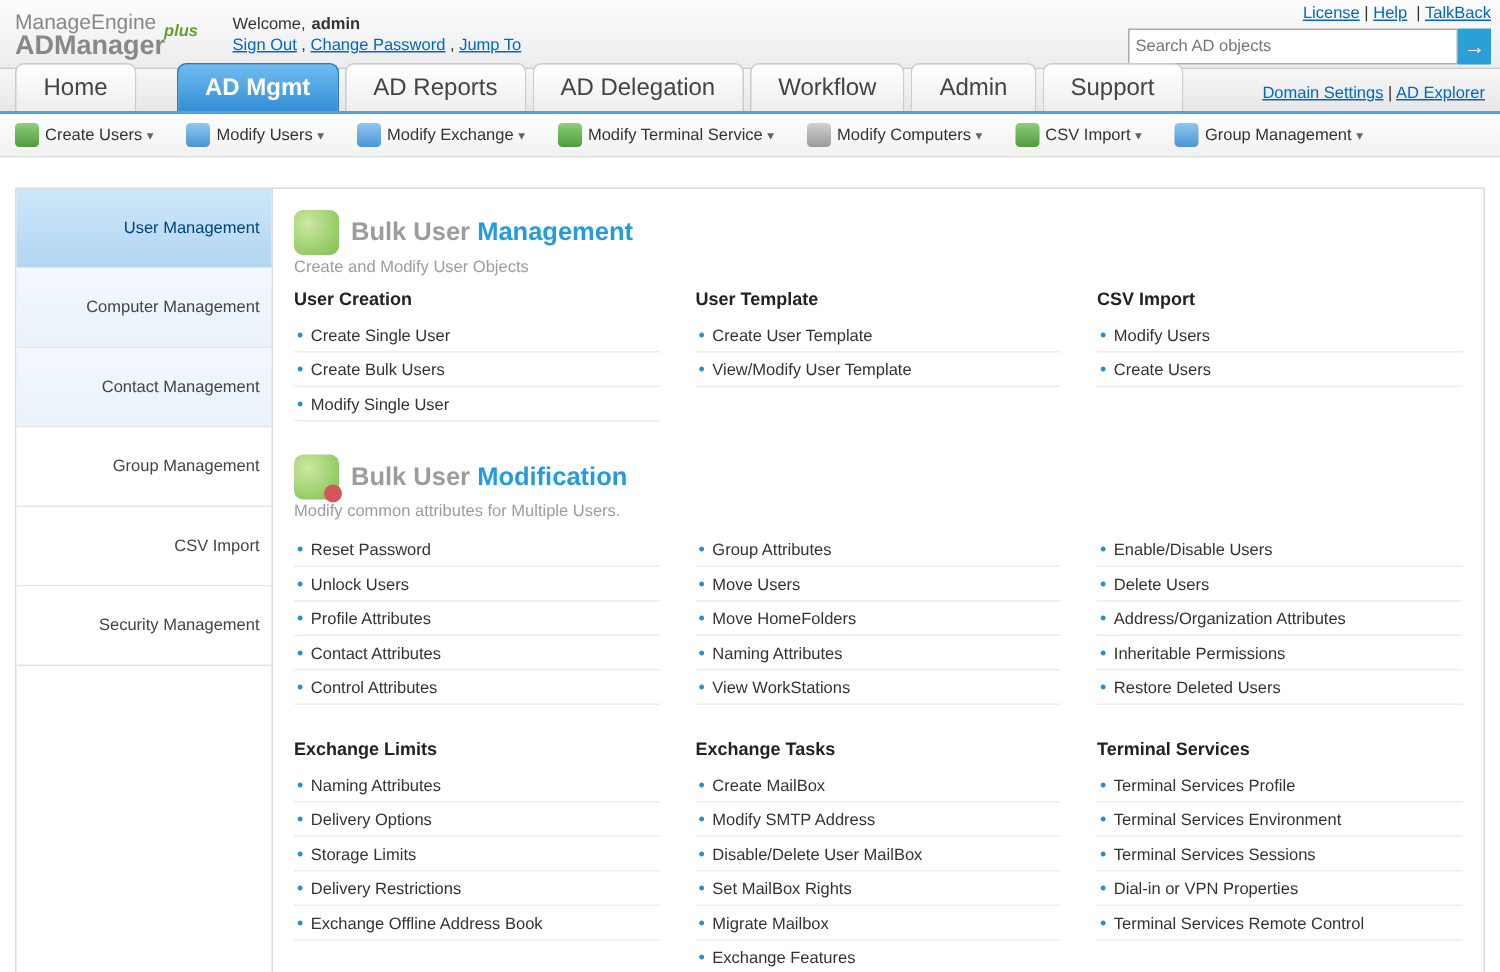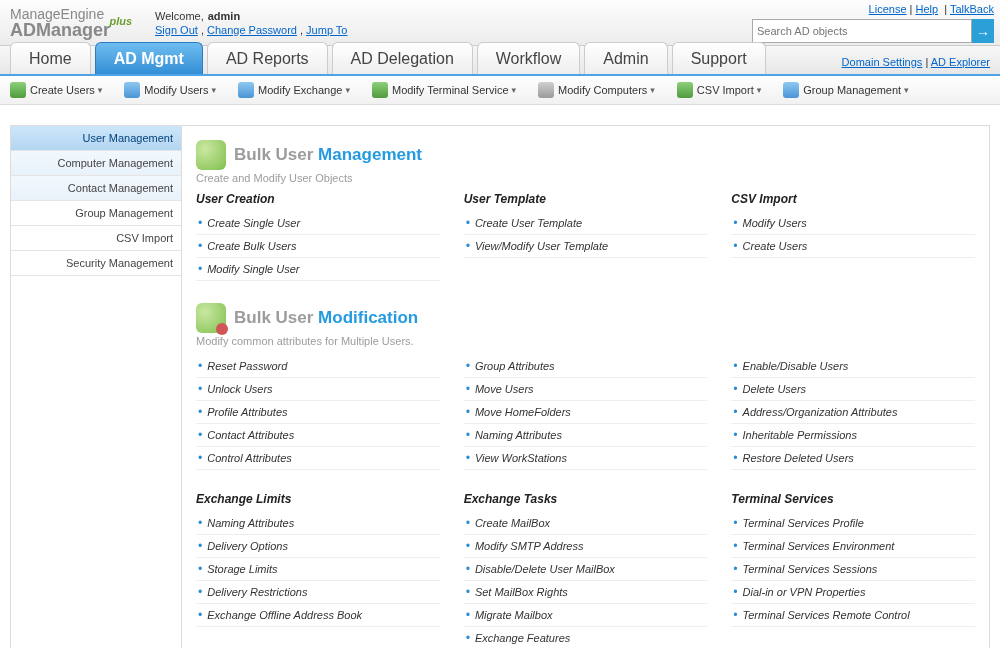--- a/index.html
+++ b/index.html
@@ -12,42 +12,42 @@
 .welcome-block { margin-left:45px; font-size:11px; }
 .welcome-block .wname { font-weight:bold; margin-left:4px; }
 .welcome-links { margin-top:2px; }
 .right-top { text-align:right; }
 .right-top .toplinks { font-size:11px; margin-bottom:4px; white-space:nowrap; }
 .searchwrap { display:flex; }
 .searchwrap input { width:210px; height:20px; border:1px solid #aaa; padding:1px 4px; font-size:11px; }
 .gobtn { width:22px; height:24px; background:#2aa0d7; color:#fff; display:flex; align-items:center; justify-content:center; font-size:14px; }
 .main-tabs { background:linear-gradient(#f7f7f7,#e7e7e7); border-bottom:2px solid #4da3e6; height:28px; display:flex; align-items:flex-end; padding-left:10px; position:relative; }
 .main-tab { padding:7px 18px 6px; font-size:16px; color:#444; border:1px solid #ccc; border-bottom:none; border-radius:6px 6px 0 0; margin-right:4px; background:linear-gradient(#fff,#eee); }
-.main-tab.active { background:linear-gradient(#6fbdf0,#338fd6); color:#fff; font-weight:bold; border-color:#2b7bc0; }
+.main-tab.active { background:linear-gradient(#6fbdf0,#338fd6); color:#fff; font-weight:bold; border-color:#2b7bc0;margin-left:23px; }
 .tab-right-links { margin-left:auto; padding:6px 10px; font-size:11px; white-space:nowrap; }
 .toolbar { background:linear-gradient(#fefefe,#f1f1f1); border-bottom:1px solid #ddd; padding:6px 10px; }
 .toolbar ul { list-style:none; margin:0; padding:0; display:flex; flex-wrap:nowrap; }
 .toolbar li { display:flex; align-items:center; margin-right:22px; font-size:11px; color:#333; white-space:nowrap; }
 .ticon { width:16px; height:16px; margin-right:4px; border-radius:3px; display:inline-block; background:linear-gradient(#8cd07a,#4f9b3c); position:relative; }
 .ticon.blue { background:linear-gradient(#8ec8f0,#4a95d6); }
 .ticon.grey { background:linear-gradient(#d0d0d0,#9a9a9a); }
 .caret { margin-left:3px; font-size:9px; color:#666; }
 .layout { display:flex; padding:20px 10px 0 10px; }
 .sidebar { width:170px; border:1px solid #dcdcdc; border-right:none; font-size:11px; }
-.sidebar .sideitem { text-align:right; padding:6px 8px; border-bottom:1px solid #e5e5e5; color:#444; background:#fff; cursor:pointer; }
+.sidebar .sideitem { text-align:right; padding:20px 8px; border-bottom:1px solid #e5e5e5; color:#444; background:#fff; cursor:pointer; }
 .sidebar .sideitem.active { background:linear-gradient(#cde6f9,#b3d6f2); color:#00427b; font-weight:normal; }
 .sidebar .sideitem.shade { background:linear-gradient(#f2f8fd,#e9f2fa); }
 .content { flex:1; border:1px solid #dcdcdc; padding:10px 14px 20px 14px; min-height:480px; }
 .sec-head { display:flex; align-items:center; margin-top:4px; }
 .sec-ico { width:30px; height:30px; border-radius:6px; background:radial-gradient(circle at 30% 30%, #cbe8a2, #7fbf4d); margin-right:8px; position:relative; }
 .sec-ico.mod::after{ content:""; position:absolute; right:-2px; bottom:-2px; width:12px;height:12px;border-radius:50%; background:#d35656; }
 .sec-title { font-size:17px; font-weight:bold; color:#9c9c9c; }
 .sec-title .hl { color:#249be0;text-align:right; }
 .sec-sub { font-size:11px; color:#9d9d9d; margin:2px 0 8px 0; }
-.cols { display:flex; gap:24px; margin-bottom:22px;font-style:italic; }
+.cols { display:flex; gap:24px; margin-bottom:22px; }
 .col { flex:1; min-width:0; }
 .col h4 { font-size:12px; color:#222; margin:0 0 6px 0; padding:0; font-weight:bold; }
 .linklist { list-style:none; margin:0; padding:0; }
 .linklist li { border-bottom:1px solid #eee; padding:4px 0 4px 0; font-size:11px; color:#333; }
 .linklist li::before { content:"•"; color:#2a8dd4; margin:0 5px 0 2px; font-size:12px; }
 </style>
 </head>
 <body>
 
 <div class="top-bar">

